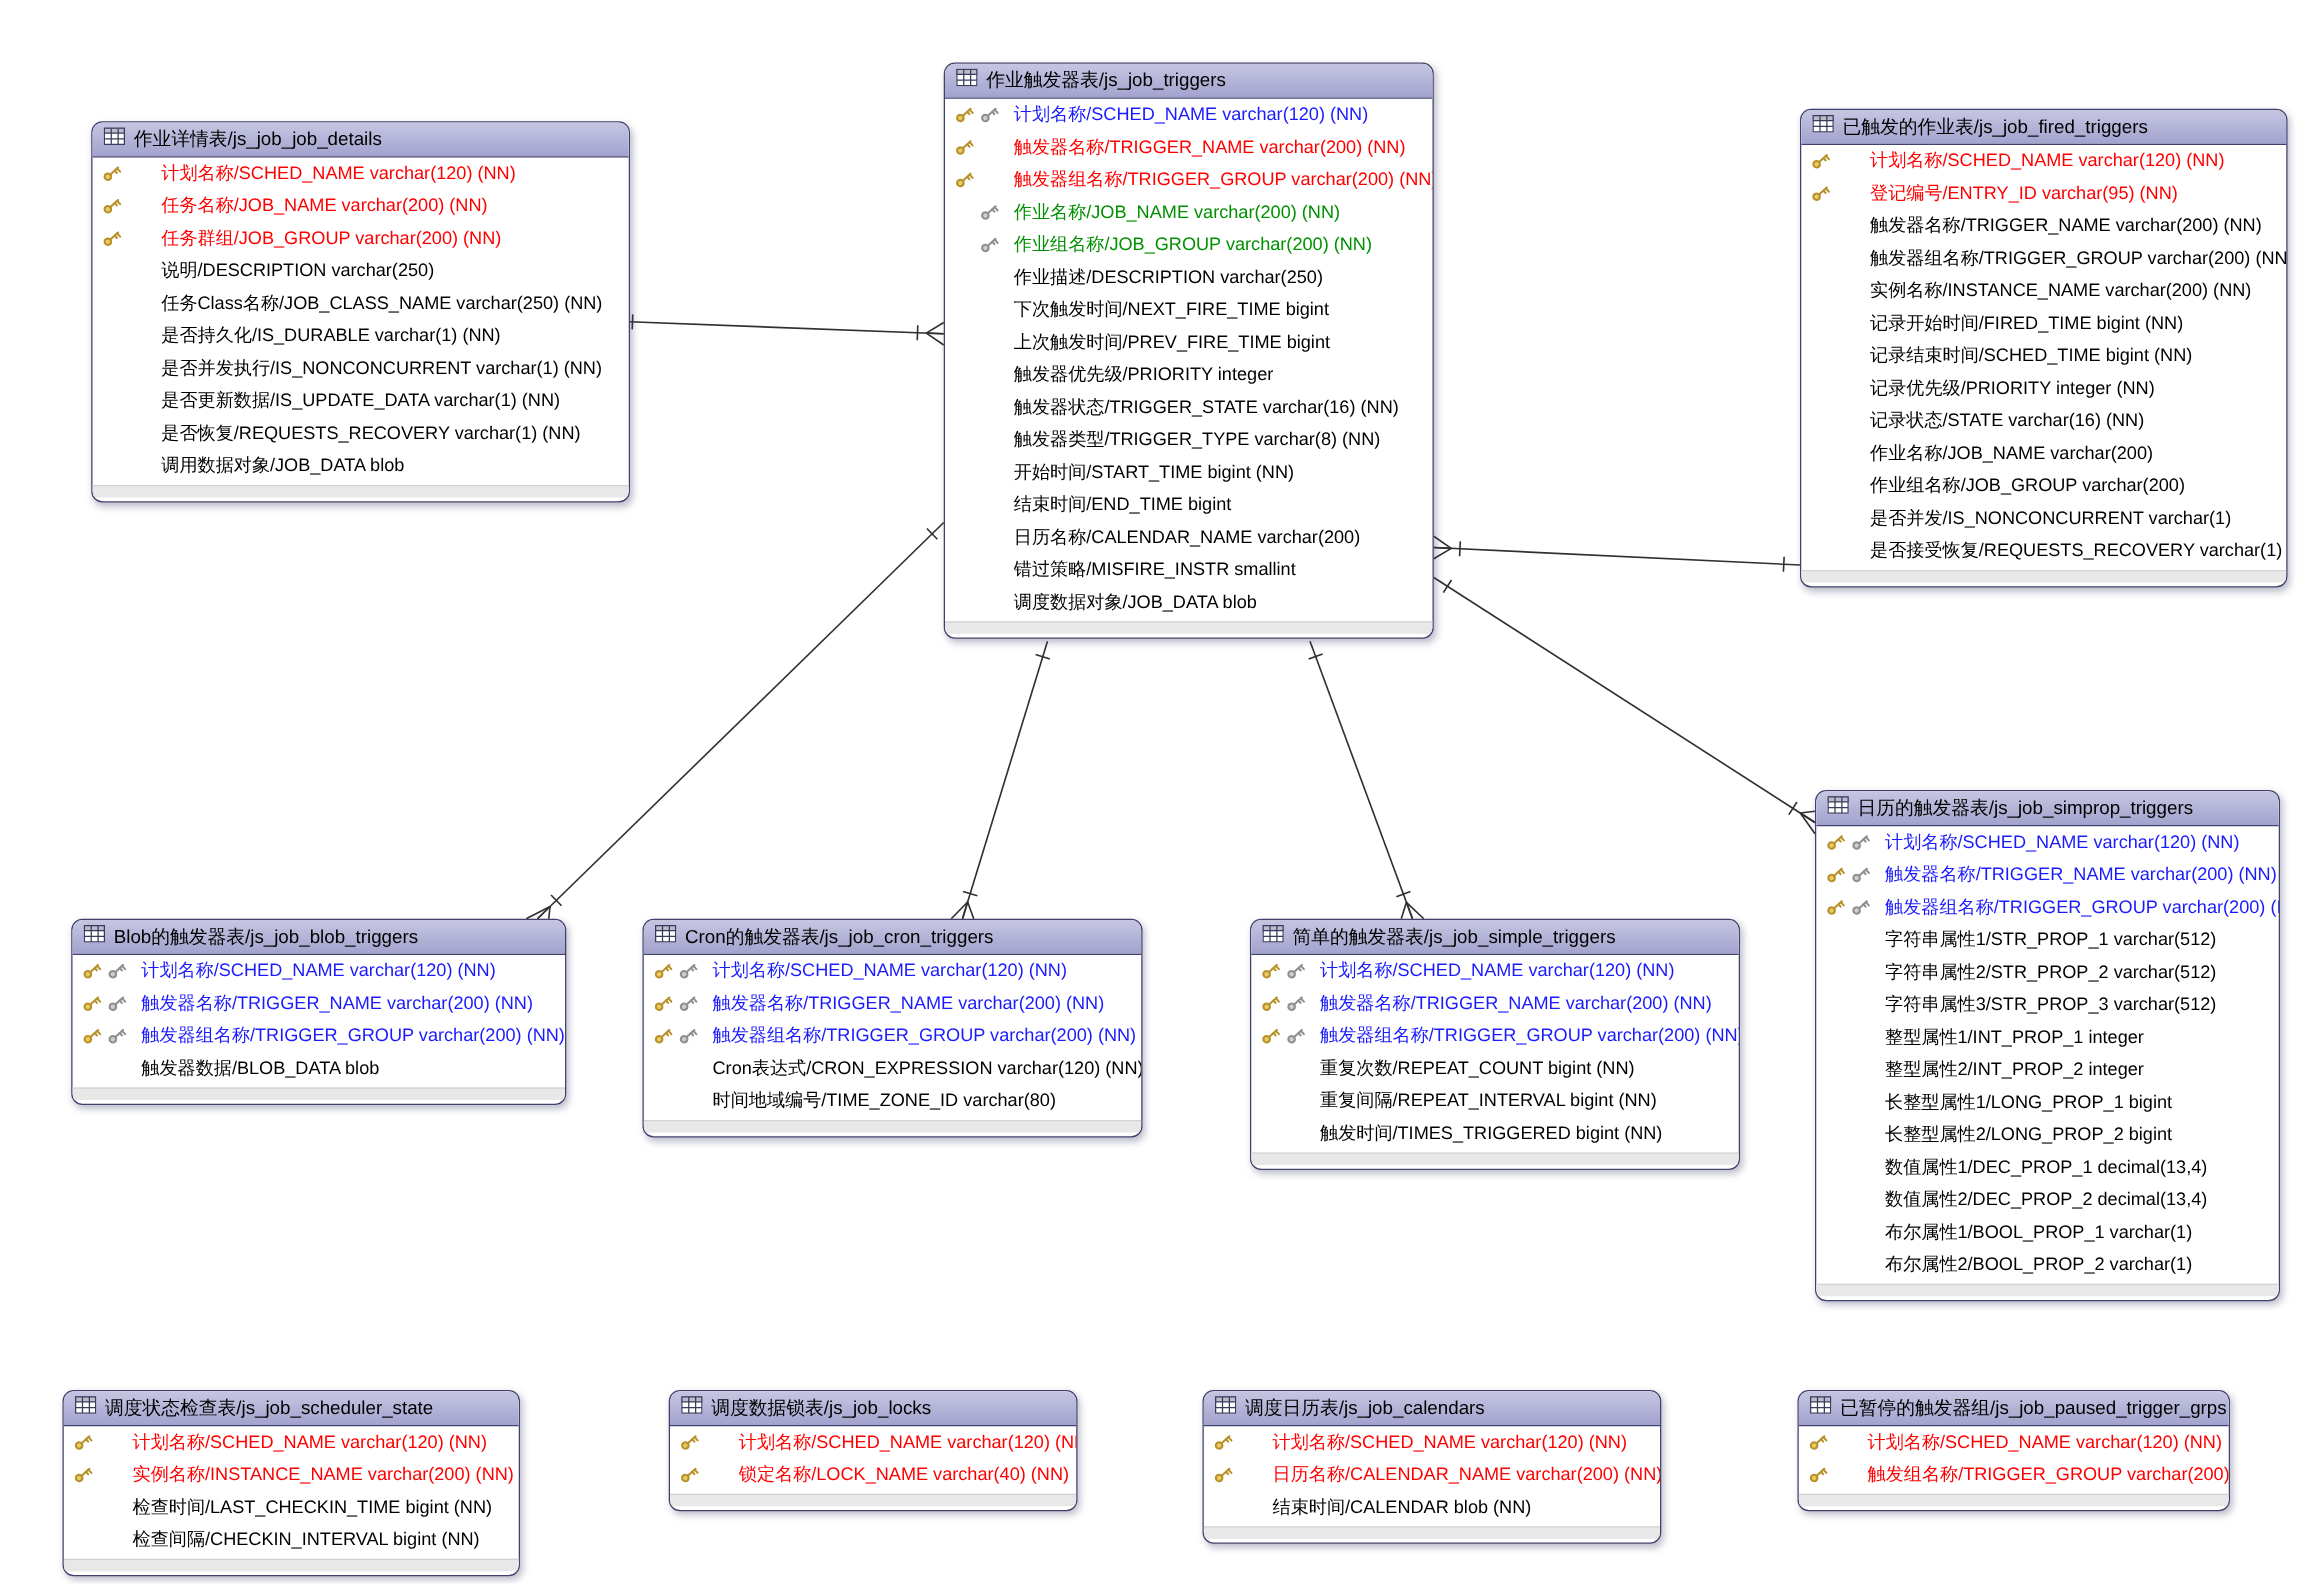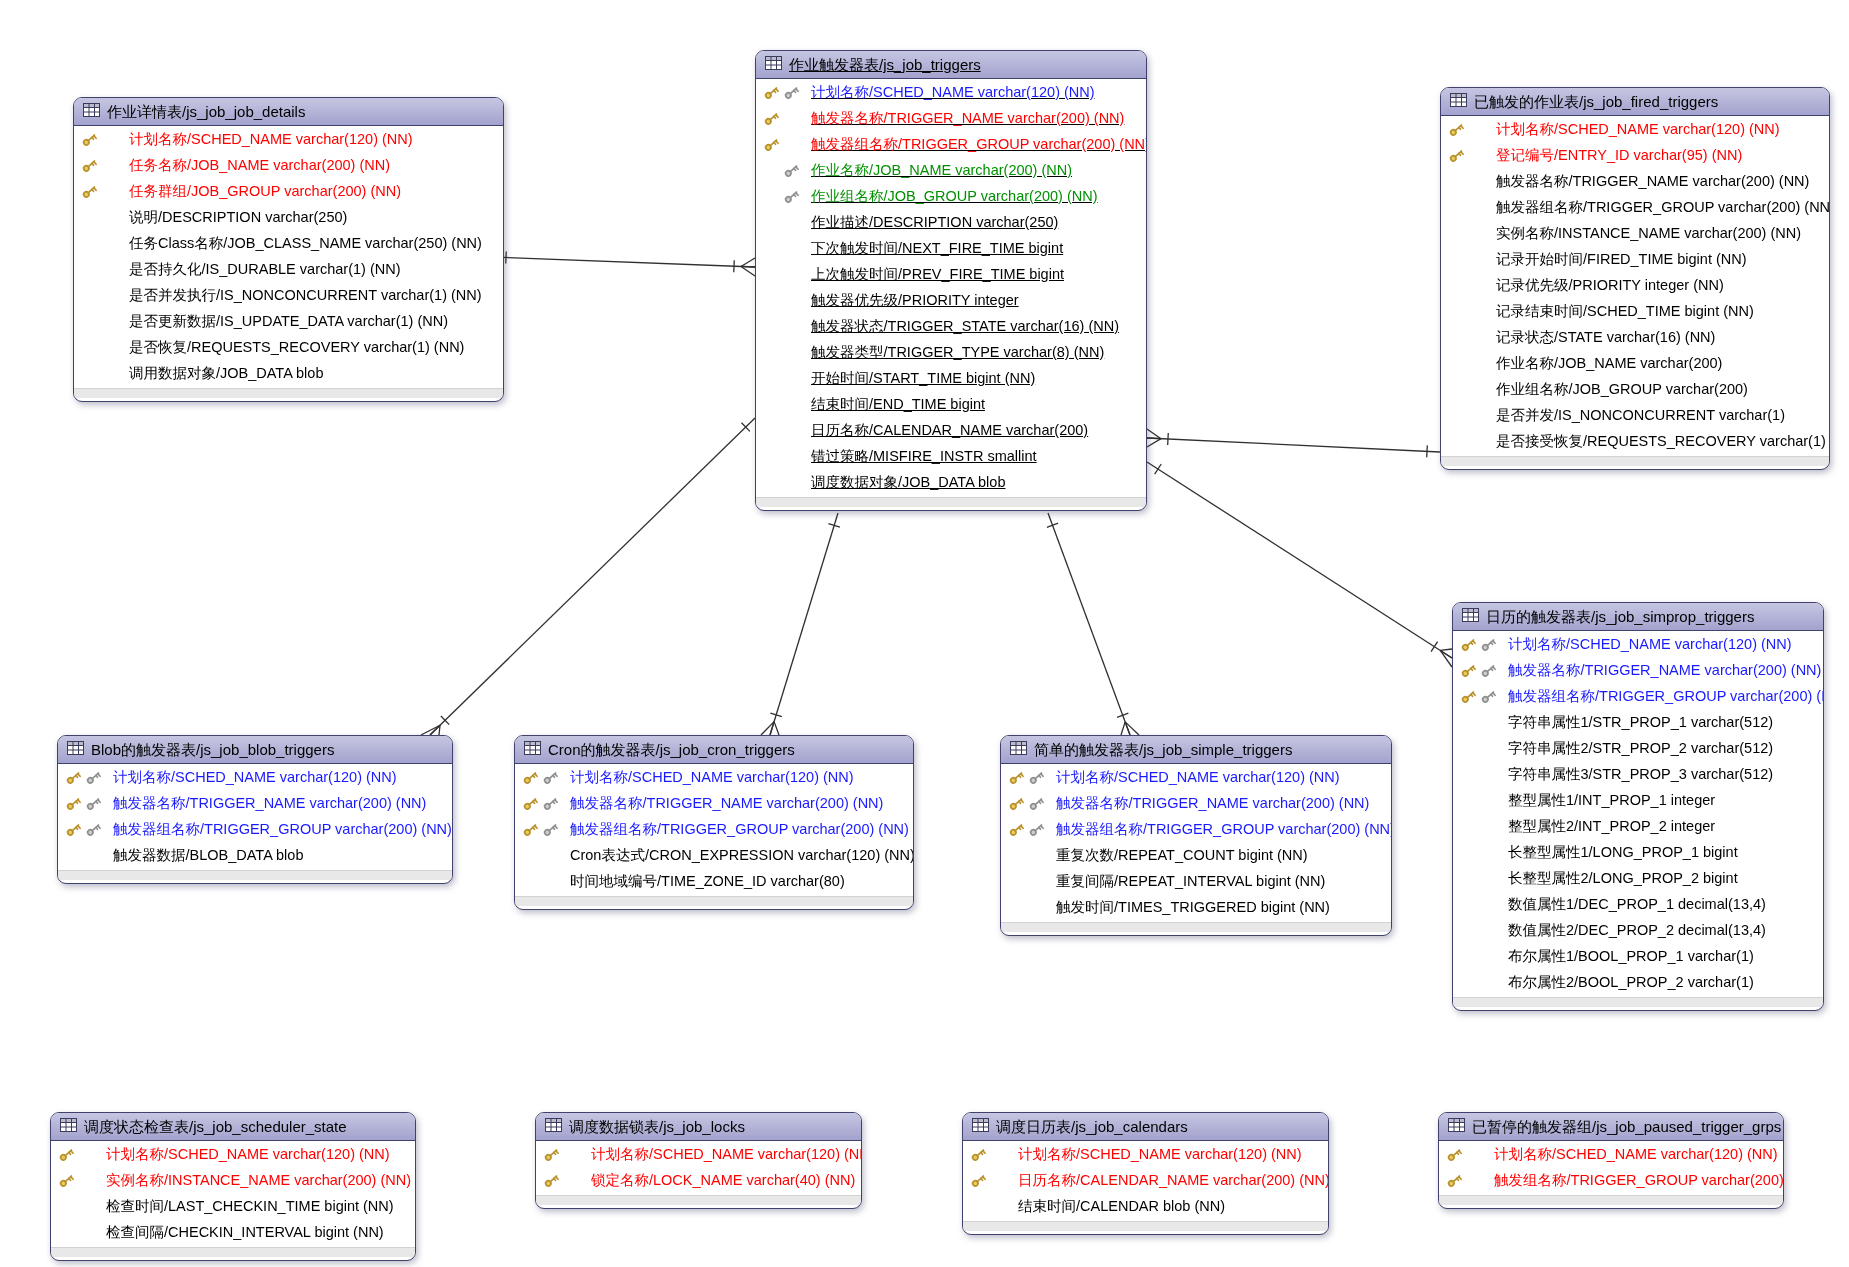--- a/index.html
+++ b/index.html
@@ -114,21 +114,21 @@
         <div class="erow c-black"><span>说明/DESCRIPTION varchar(250)</span></div>
         <div class="erow c-black"><span>任务Class名称/JOB_CLASS_NAME varchar(250) (NN)</span></div>
         <div class="erow c-black"><span>是否持久化/IS_DURABLE varchar(1) (NN)</span></div>
         <div class="erow c-black"><span>是否并发执行/IS_NONCONCURRENT varchar(1) (NN)</span></div>
         <div class="erow c-black"><span>是否更新数据/IS_UPDATE_DATA varchar(1) (NN)</span></div>
         <div class="erow c-black"><span>是否恢复/REQUESTS_RECOVERY varchar(1) (NN)</span></div>
         <div class="erow c-black"><span>调用数据对象/JOB_DATA blob</span></div>
       </div>
       <div class="efoot"></div>
     </div>
-    <div class="etable" style="left: 755px; top: 50px; width: 392px; text-decoration: underline;">
+    <div class="etable" style="left: 755px; top: 50px; width: 392px;">
       <div class="ehead">
         <span><svg width="17" height="14" viewBox="0 0 17 14">
             <rect x="0.5" y="0.5" width="16" height="13" fill="#ffffff" stroke="#3a3a5c"></rect>
             <rect x="0.5" y="0.5" width="16" height="4" fill="#bbbbcb" stroke="#3a3a5c"></rect>
             <line x1="6" y1="0.5" x2="6" y2="13.5" stroke="#3a3a5c"></line>
             <line x1="11.5" y1="0.5" x2="11.5" y2="13.5" stroke="#3a3a5c"></line>
             <line x1="0.5" y1="9" x2="16.5" y2="9" stroke="#3a3a5c"></line>
           </svg></span>
         <span class="etitle">作业触发器表/js_job_triggers</span>
       </div>
@@ -219,31 +219,31 @@
                 <circle cx="4.2" cy="8.5" r="2.6" fill="#e9cc62"></circle>
                 <path d="M6.9 8.5 H15.2"></path>
                 <path d="M11.6 8.5 V11"></path>
                 <path d="M14.2 8.5 V12"></path>
               </g>
             </svg></span><span>登记编号/ENTRY_ID varchar(95) (NN)</span></div>
         <div class="erow c-black"><span>触发器名称/TRIGGER_NAME varchar(200) (NN)</span></div>
         <div class="erow c-black"><span>触发器组名称/TRIGGER_GROUP varchar(200) (NN)</span></div>
         <div class="erow c-black"><span>实例名称/INSTANCE_NAME varchar(200) (NN)</span></div>
         <div class="erow c-black"><span>记录开始时间/FIRED_TIME bigint (NN)</span></div>
+        <div class="erow c-black"><span>记录结束时间/SCHED_TIME bigint (NN)</span></div>
         <div class="erow c-black"><span>记录优先级/PRIORITY integer (NN)</span></div>
-        <div class="erow c-black"><span>记录结束时间/SCHED_TIME bigint (NN)</span></div>
         <div class="erow c-black"><span>记录状态/STATE varchar(16) (NN)</span></div>
         <div class="erow c-black"><span>作业名称/JOB_NAME varchar(200)</span></div>
         <div class="erow c-black"><span>作业组名称/JOB_GROUP varchar(200)</span></div>
         <div class="erow c-black"><span>是否并发/IS_NONCONCURRENT varchar(1)</span></div>
         <div class="erow c-black"><span>是否接受恢复/REQUESTS_RECOVERY varchar(1)</span></div>
       </div>
       <div class="efoot"></div>
     </div>
-    <div class="etable" style="left: 1452px; top: 602px; width: 372px;">
+    <div class="etable" style="left: 1452px; top: 632px; width: 372px;">
       <div class="ehead">
         <span><svg width="17" height="14" viewBox="0 0 17 14">
             <rect x="0.5" y="0.5" width="16" height="13" fill="#ffffff" stroke="#3a3a5c"></rect>
             <rect x="0.5" y="0.5" width="16" height="4" fill="#bbbbcb" stroke="#3a3a5c"></rect>
             <line x1="6" y1="0.5" x2="6" y2="13.5" stroke="#3a3a5c"></line>
             <line x1="11.5" y1="0.5" x2="11.5" y2="13.5" stroke="#3a3a5c"></line>
             <line x1="0.5" y1="9" x2="16.5" y2="9" stroke="#3a3a5c"></line>
           </svg></span>
         <span class="etitle">日历的触发器表/js_job_simprop_triggers</span>
       </div>

